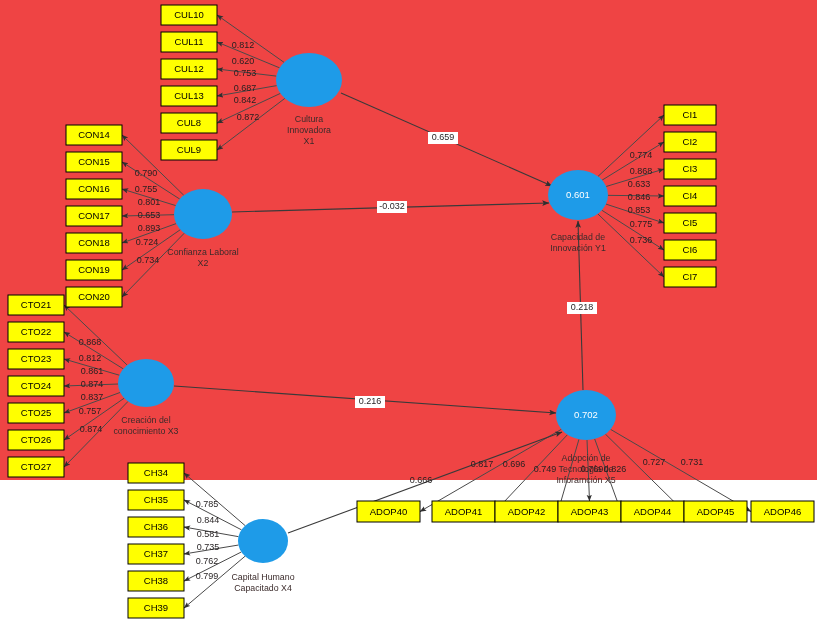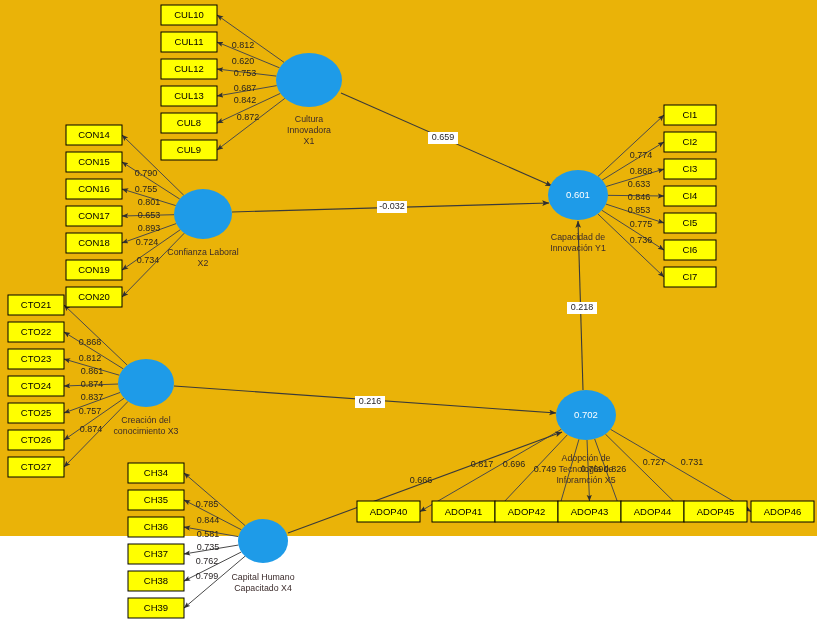--- a/index.html
+++ b/index.html
@@ -1,18 +1,18 @@
 <!DOCTYPE html>
 <html><head>
 <meta charset="utf-8">
 <title>SEM Path Diagram</title>
 <style>
   html,body{margin:0;padding:0;background:#ffffff;}
   body{width:817px;height:622px;font-family:"Liberation Sans",sans-serif;overflow:hidden;}
-  #diagram{position:relative;width:817px;height:536px;background:#eab308;}
+  #diagram{position:relative;width:817px;height:480px;background:#ef4444;}
   svg{position:absolute;top:0;left:0;width:817px;height:622px;}
   .ind-box{fill:#ffff00;stroke:#000000;stroke-width:1;}
   .ind-label{font-family:"Liberation Sans",sans-serif;font-size:9.5px;fill:#000;text-anchor:middle;dominant-baseline:middle;}
   .lv-circle{fill:#1e9be8;}
   .lv-r2{font-family:"Liberation Sans",sans-serif;font-size:9.5px;fill:#ffffff;text-anchor:middle;dominant-baseline:middle;}
   .lv-name{font-family:"Liberation Sans",sans-serif;font-size:8.8px;fill:#3b2b2b;text-anchor:middle;}
   .edge{stroke:#4a4a4a;stroke-width:1;fill:none;}
   .edge-struct{stroke:#3a3a3a;stroke-width:1.1;fill:none;}
   .coef{font-family:"Liberation Sans",sans-serif;font-size:9px;fill:#231f20;text-anchor:middle;dominant-baseline:middle;}
 </style>

